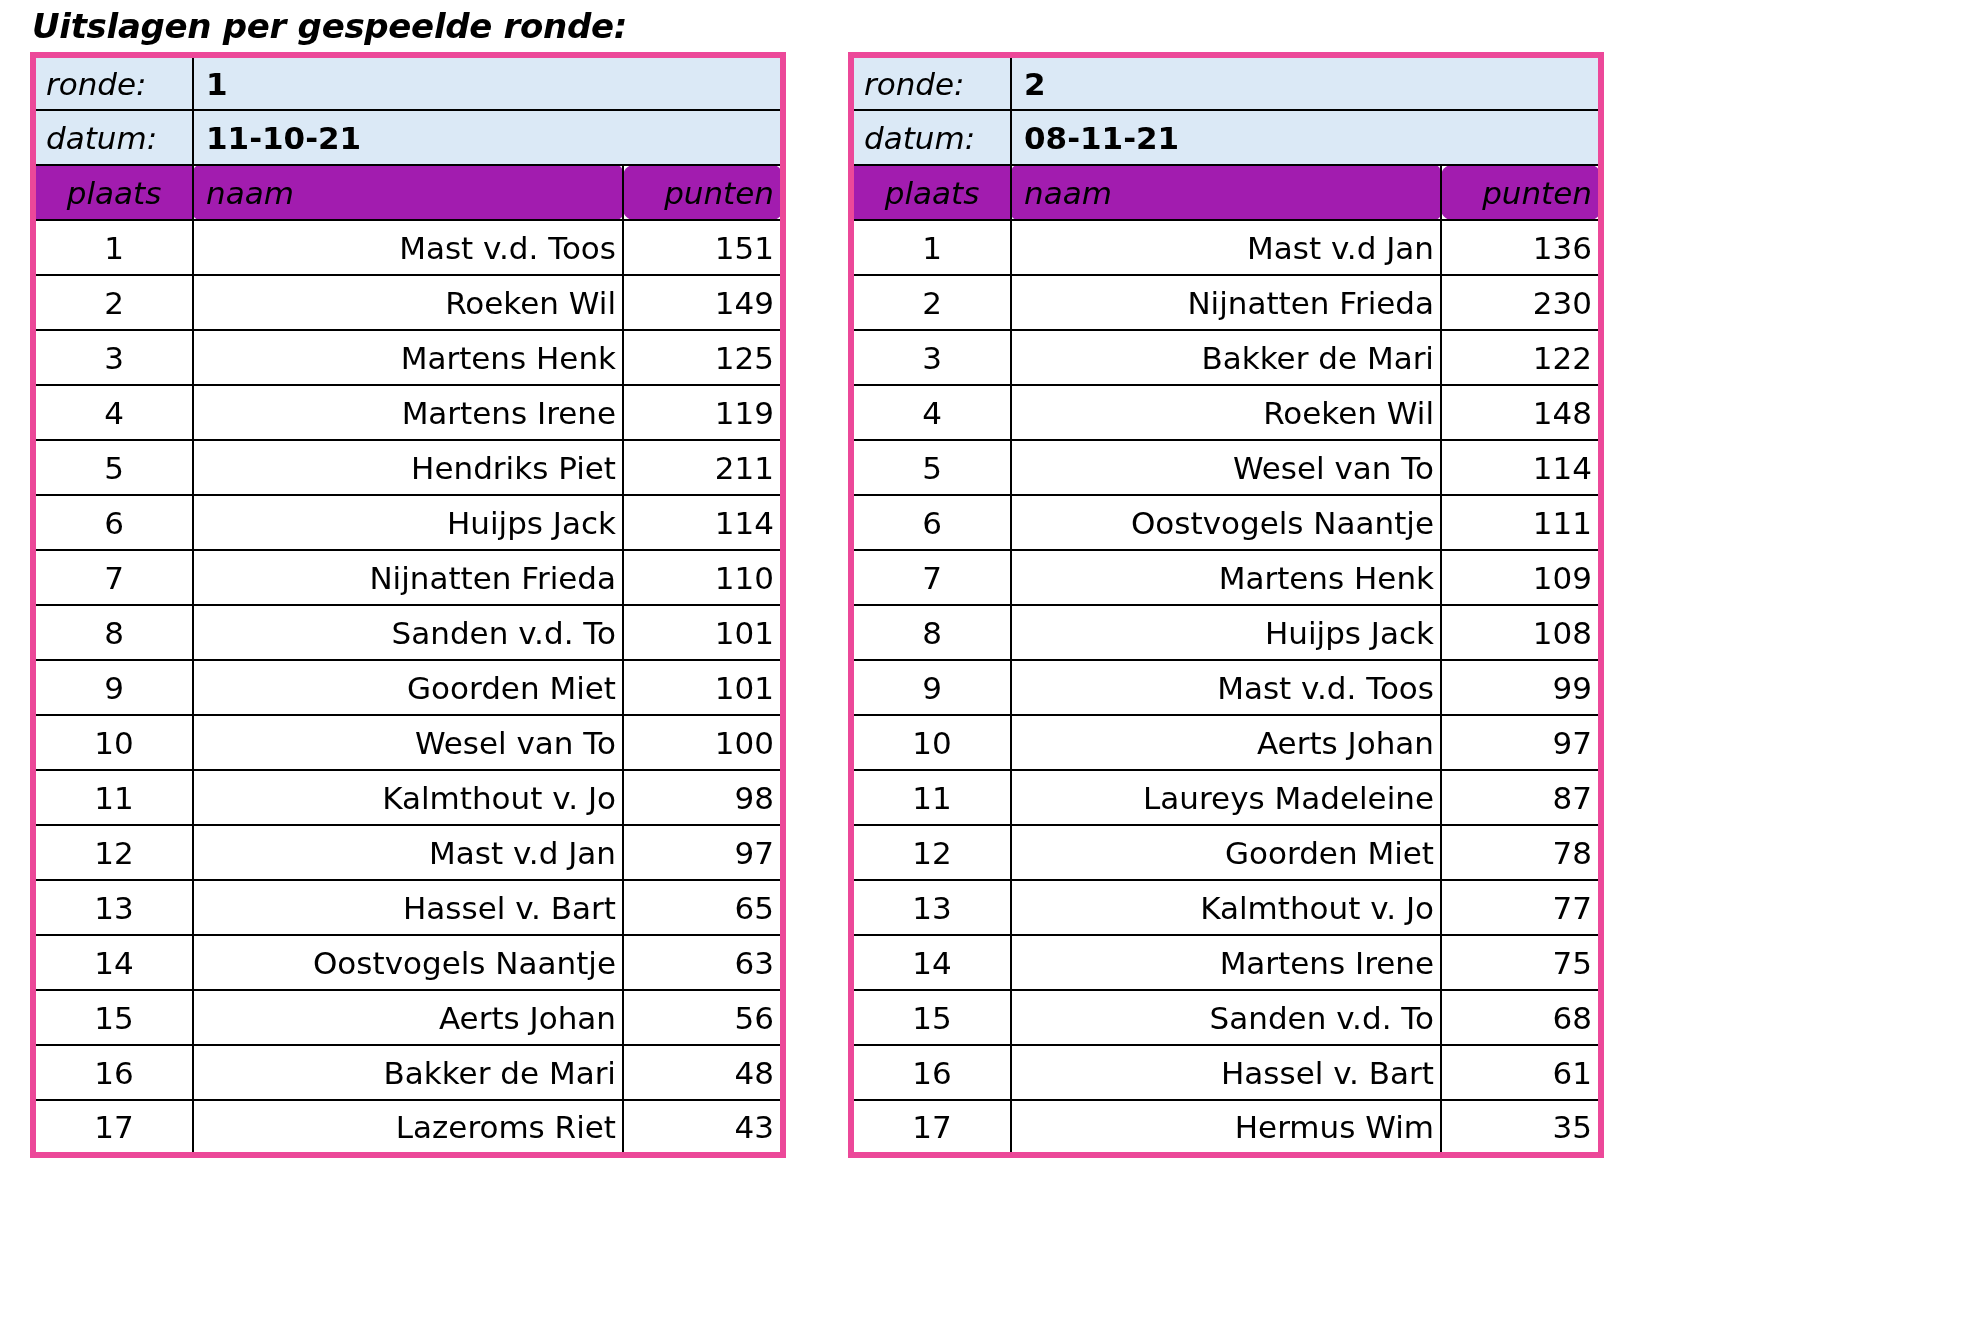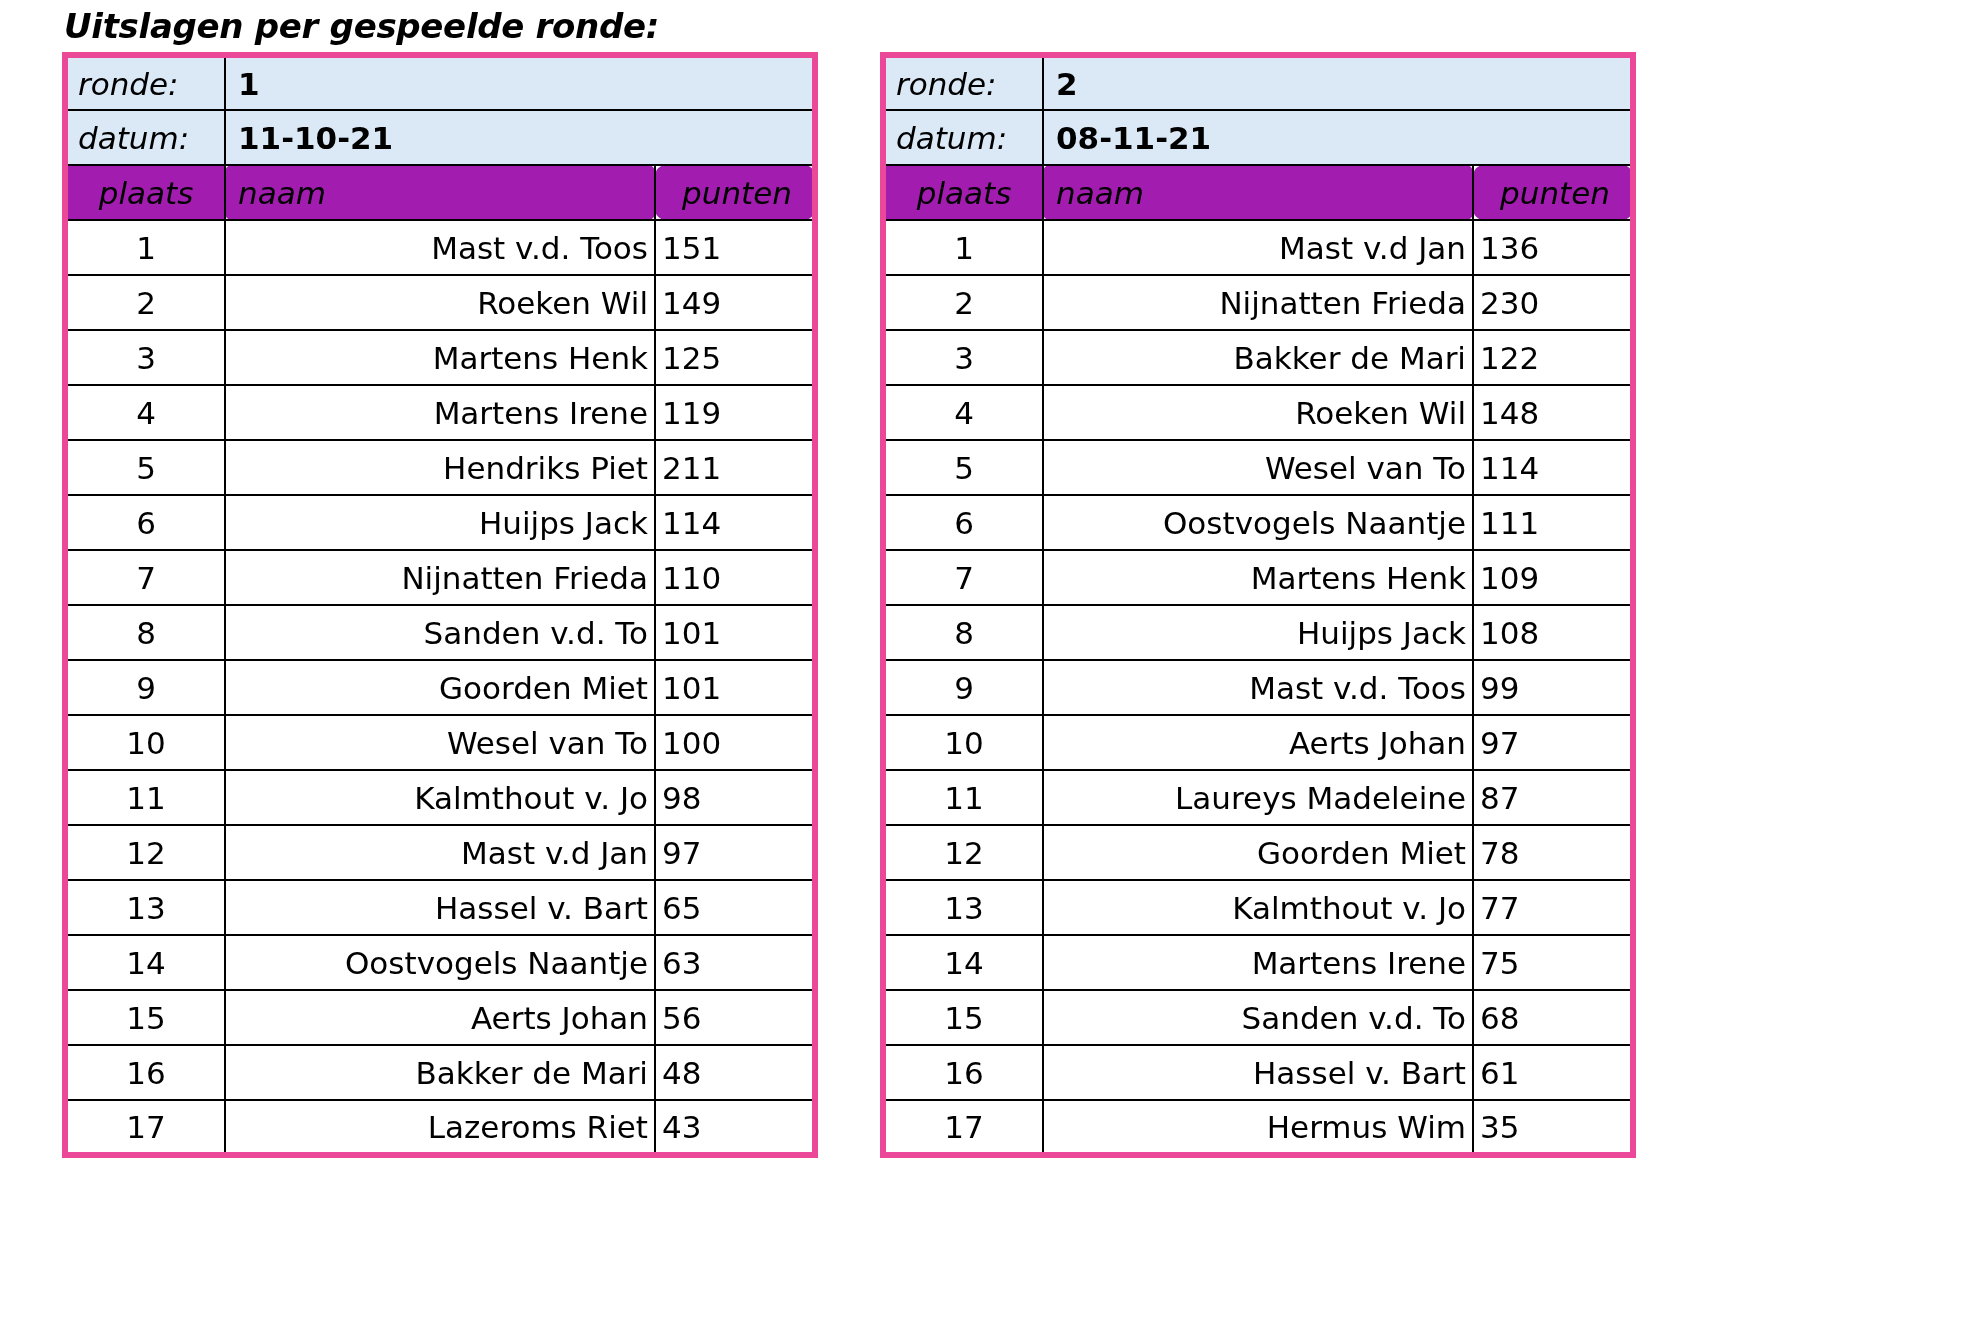--- a/index.html
+++ b/index.html
@@ -9,21 +9,20 @@
   }
   body {
     width: 1987px;
     height: 1334px;
     font-family: "DejaVu Sans", sans-serif;
     overflow: hidden;
   }
   .page {
     padding: 6px 0 0 30px;
     box-sizing: border-box;
-    margin-left: 32px;
   }
   .page-title {
     font-family: "DejaVu Sans", sans-serif;
     font-weight: bold;
     font-style: italic;
     font-size: 34px;
     color: #000000;
     margin: 0 0 6px 2px;
     letter-spacing: -0.3px;
   }
@@ -65,25 +64,25 @@
     padding-left: 12px !important;
   }
   .hdr {
     background: #a21caf;
     font-style: italic;
     font-size: 32px;
     color: #000000;
   }
   .hdr-plaats { text-align: center; }
   .hdr-naam { text-align: left; padding-left: 12px !important; border-radius: 7px; }
-  .hdr-punten { text-align: center; padding-left: 12px !important; border-radius: 11px; }
+  .hdr-punten { text-align: right; padding-left: 12px !important; border-radius: 11px; }
 
   td.c-plaats { text-align: center; width: 160px; }
   td.c-naam   { text-align: right; width: 430px; padding-left: 12px !important; }
-  td.c-punten { text-align: left; width: 160px; }
+  td.c-punten { text-align: right; width: 160px; }
 
   .col-plaats { width: 160px; }
   .col-naam   { width: 430px; }
   .col-punten { width: 160px; }
 </style>
 </head>
 <body>
 
 <div class="page">
   <div class="page-title">Uitslagen per gespeelde ronde:</div>

